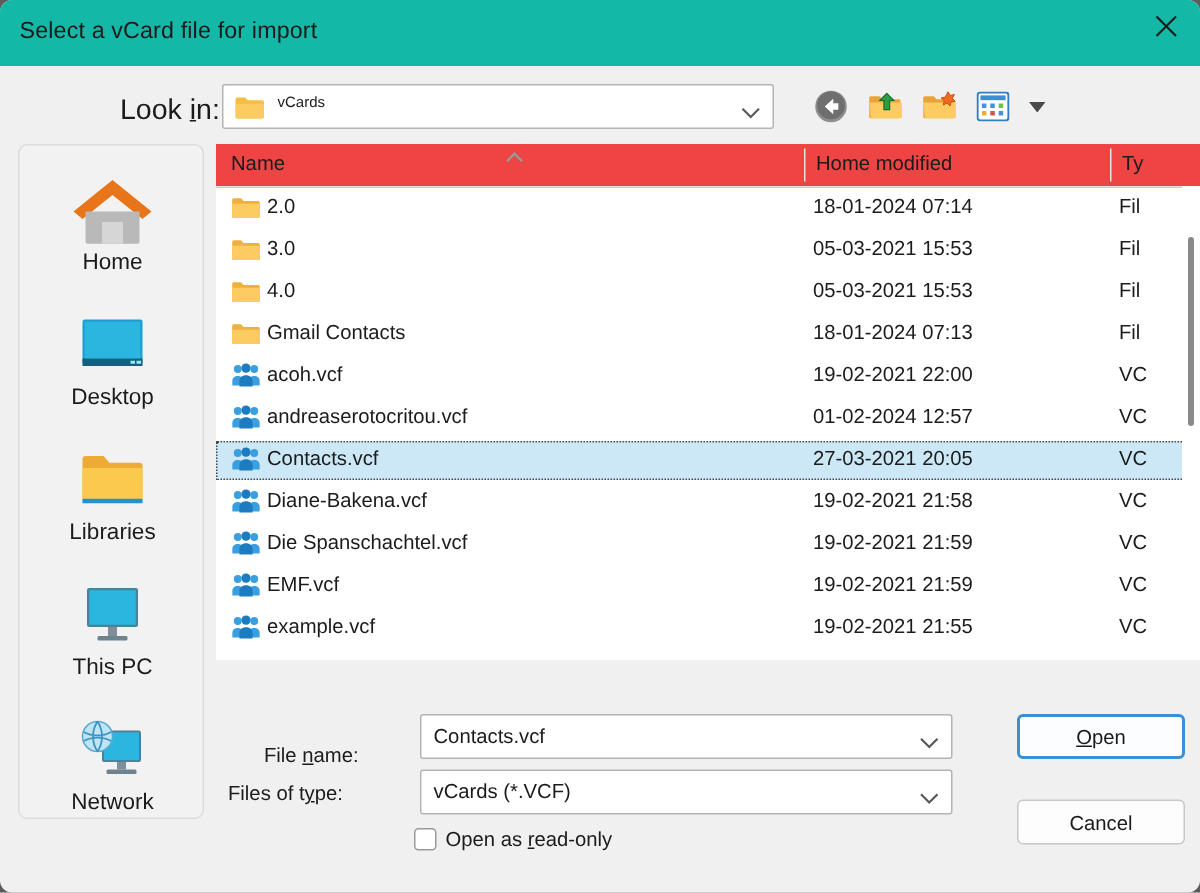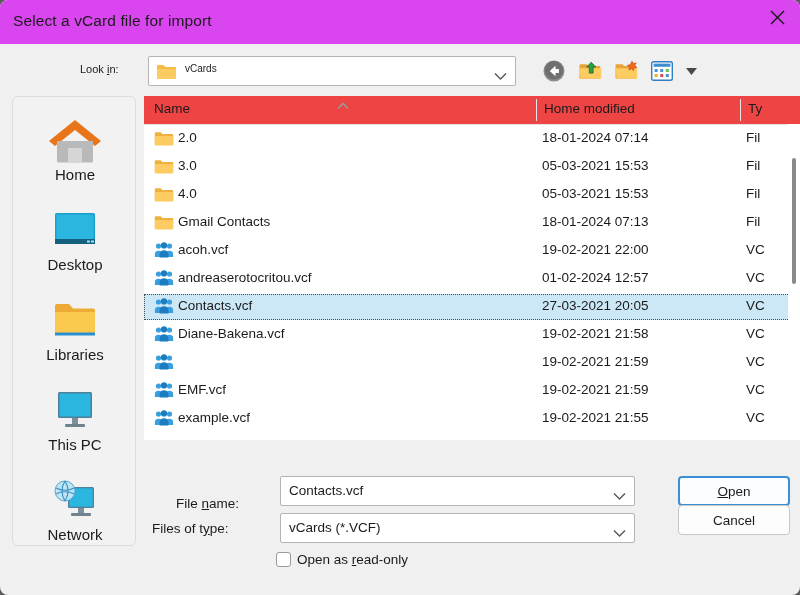--- a/index.html
+++ b/index.html
@@ -22,21 +22,21 @@
     border-radius: 8px;
     box-sizing: border-box;
     overflow: hidden;
   }
   
   .titlebar {
     position: absolute;
     left: 0; top: 0;
     width: 800px;
     height: 44px;
-    background: #d946ef;
+    background: #14b8a6;
   }
   .title-text {
     position: absolute;
     left: 13px;
     top: 12px;
     font-size: 15.5px;
     color: #1b1b1b;
     letter-spacing: 0.1px;
     white-space: nowrap;
   }
@@ -50,21 +50,21 @@
     align-items: center;
     justify-content: center;
   }
   .close-btn svg { display: block; }
 
   
   .lookin-label {
     position: absolute;
     left: 80px;
     top: 63px;
-    font-size: 11px;
+    font-size: 19px;
     color: #1b1b1b;
     white-space: nowrap;
   }
   .lookin-label u { text-decoration: underline; }
   .lookin-combo {
     position: absolute;
     left: 148px;
     top: 56px;
     width: 368px;
     height: 30px;
@@ -596,20 +596,21 @@
         <span class="ricon">
           <svg width="20" height="17" viewBox="0 0 20 17">
               <circle cx="4.5" cy="4" r="2.6" fill="#3a9fe0"></circle>
               <path d="M0.9 15v-3.2c0-1.9 1.6-3.1 3.6-3.1s3.6 1.2 3.6 3.1V15z" fill="#3a9fe0"></path>
               <circle cx="15.5" cy="4" r="2.6" fill="#3a9fe0"></circle>
               <path d="M11.9 15v-3.2c0-1.9 1.6-3.1 3.6-3.1s3.6 1.2 3.6 3.1V15z" fill="#3a9fe0"></path>
               <circle cx="10" cy="3.4" r="3.1" fill="#1d7cc0"></circle>
               <path d="M5.6 15.6v-3.7c0-2.3 2-3.7 4.4-3.7s4.4 1.4 4.4 3.7v3.7z" fill="#1d7cc0"></path>
             </svg>
         </span>
+        <span class="rname">Die Spanschachtel.vcf</span>
         <span class="rdate">19-02-2021 21:59</span>
         <span class="rtype">VC</span>
       </div>
 
       <div class="row" style="top:254px">
         <span class="ricon">
           <svg width="20" height="17" viewBox="0 0 20 17">
               <circle cx="4.5" cy="4" r="2.6" fill="#3a9fe0"></circle>
               <path d="M0.9 15v-3.2c0-1.9 1.6-3.1 3.6-3.1s3.6 1.2 3.6 3.1V15z" fill="#3a9fe0"></path>
               <circle cx="15.5" cy="4" r="2.6" fill="#3a9fe0"></circle>
@@ -670,17 +671,17 @@
 
   <div class="chk-wrap">
     <span class="chkbox"></span>
     <span class="chk-label"><span>Open as </span><u>r</u><span>ead-only</span></span>
   </div>
 
   <div class="btn default" style="top:476px;">
     <span><u>O</u><span>pen</span></span>
   </div>
 
-  <div class="btn" style="top:505px;">
+  <div class="btn" style="top:533px;">
     <span>Cancel</span>
   </div>
 
 </div>
 
 </body></html>

